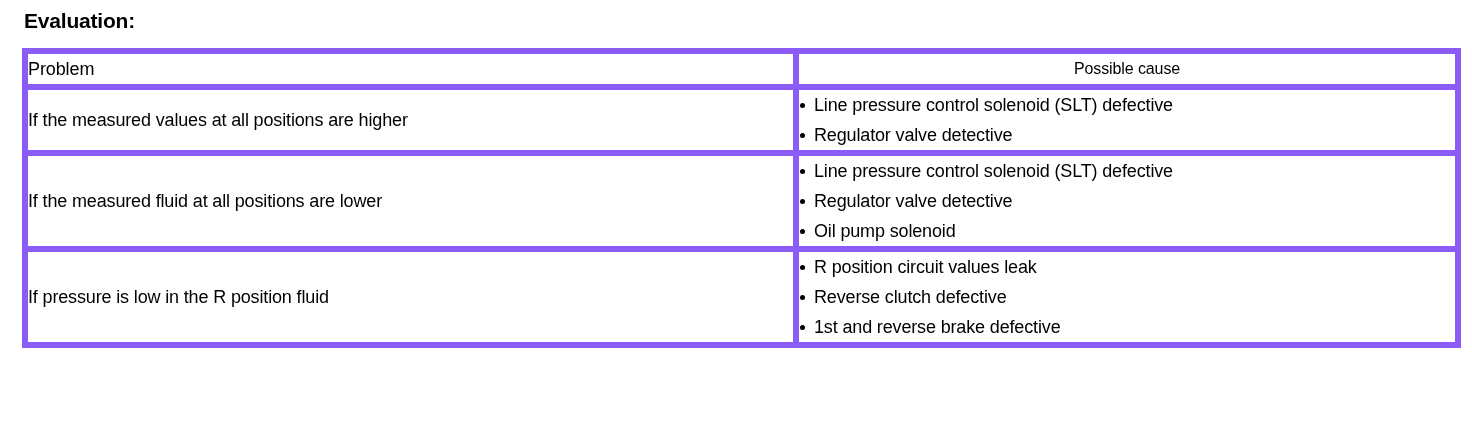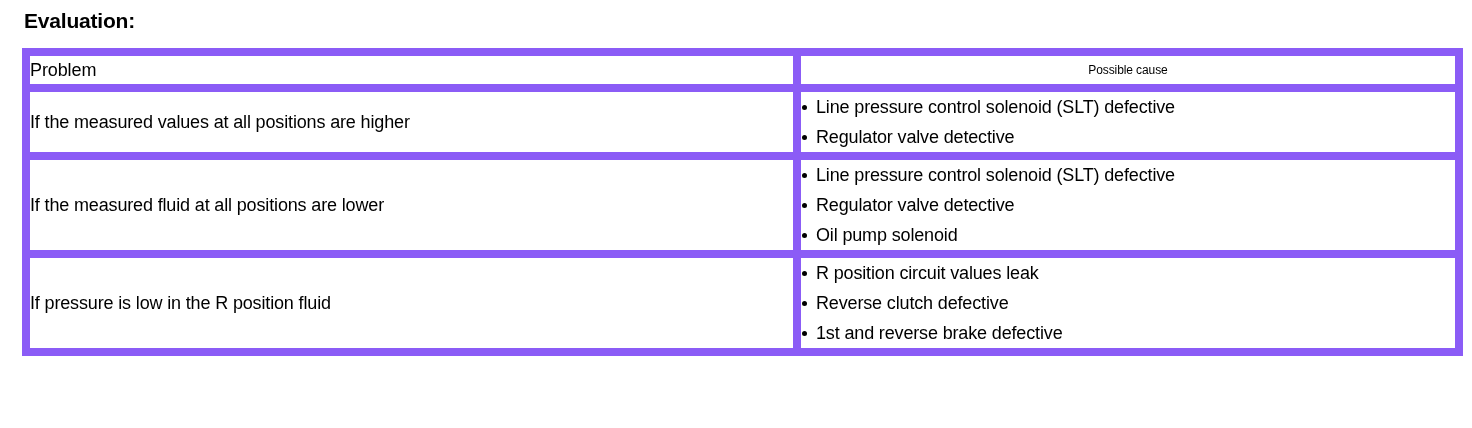--- a/index.html
+++ b/index.html
@@ -41,40 +41,40 @@
     position: absolute;
     left: 22px;
     top: 48px;
     width: 1433px;
     border-collapse: collapse;
     table-layout: fixed;
     border: 3px solid #000000;
   }
   #eval-table td,
   #eval-table th {
-    border: 8px solid #8b5cf6;
+    border: 6px solid #8b5cf6;
     padding: 0;
     vertical-align: middle;
     font-weight: normal;
   }
 
   col.col-problem { width: 771px; }
   col.col-cause   { width: 662px; }
 
   
   tr.header-row { height: 36px; }
   .hdr-problem {
     text-align: left;
     padding: 0 0 0 11px;
     font-size: 18px;
     letter-spacing: -0.1px;
   }
   .hdr-cause {
     text-align: center;
-    font-size: 12px;
+    font-size: 16px;
     letter-spacing: -0.1px;
   }
 
   
   .cell-problem {
     padding: 0 10px 0 11px;
     font-size: 18px;
     letter-spacing: -0.15px;
     line-height: 22px;
     margin-left: 8px;

